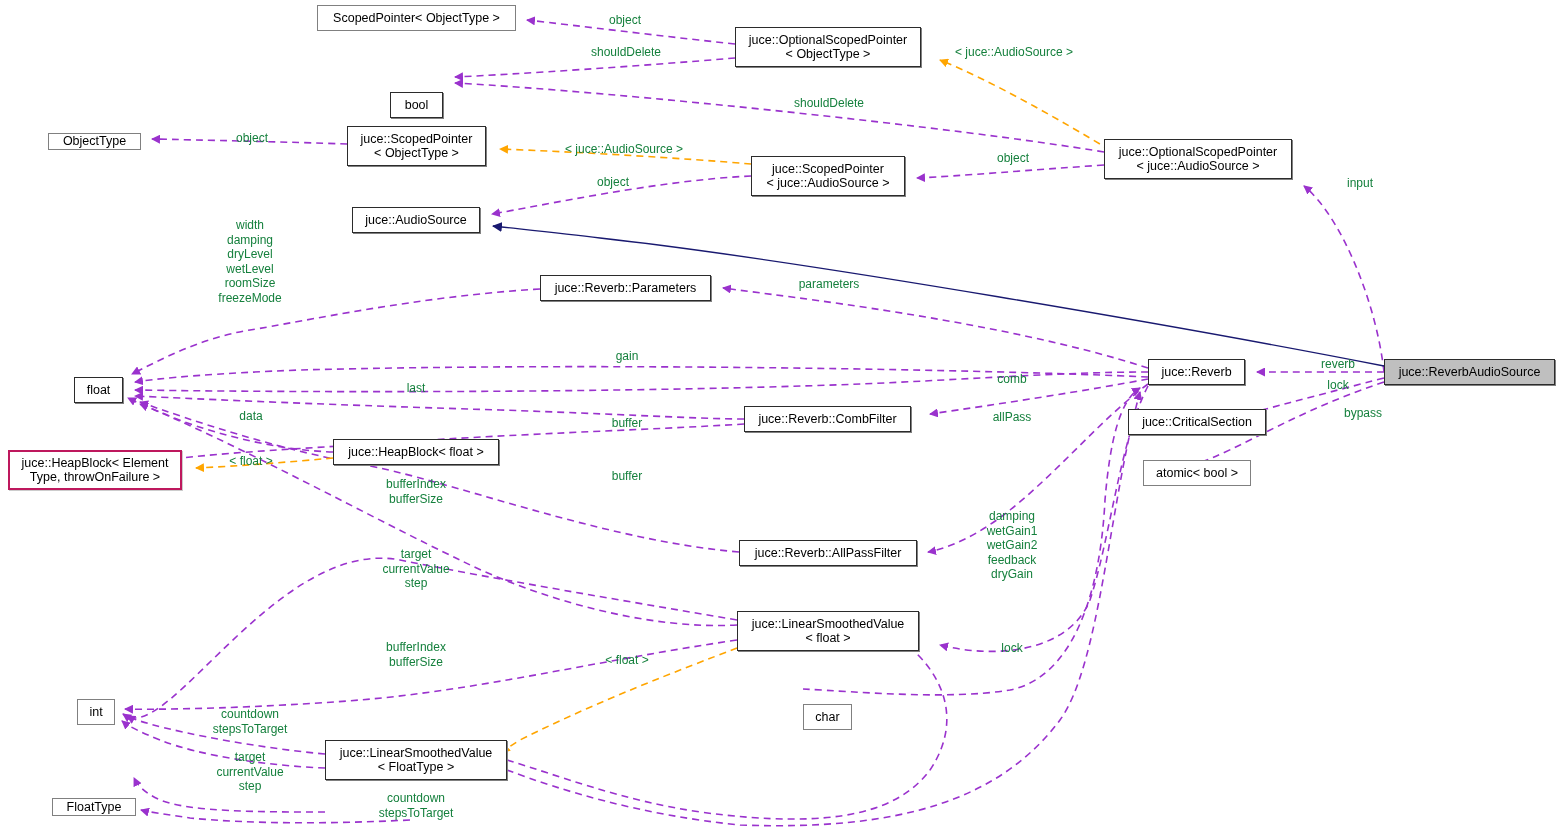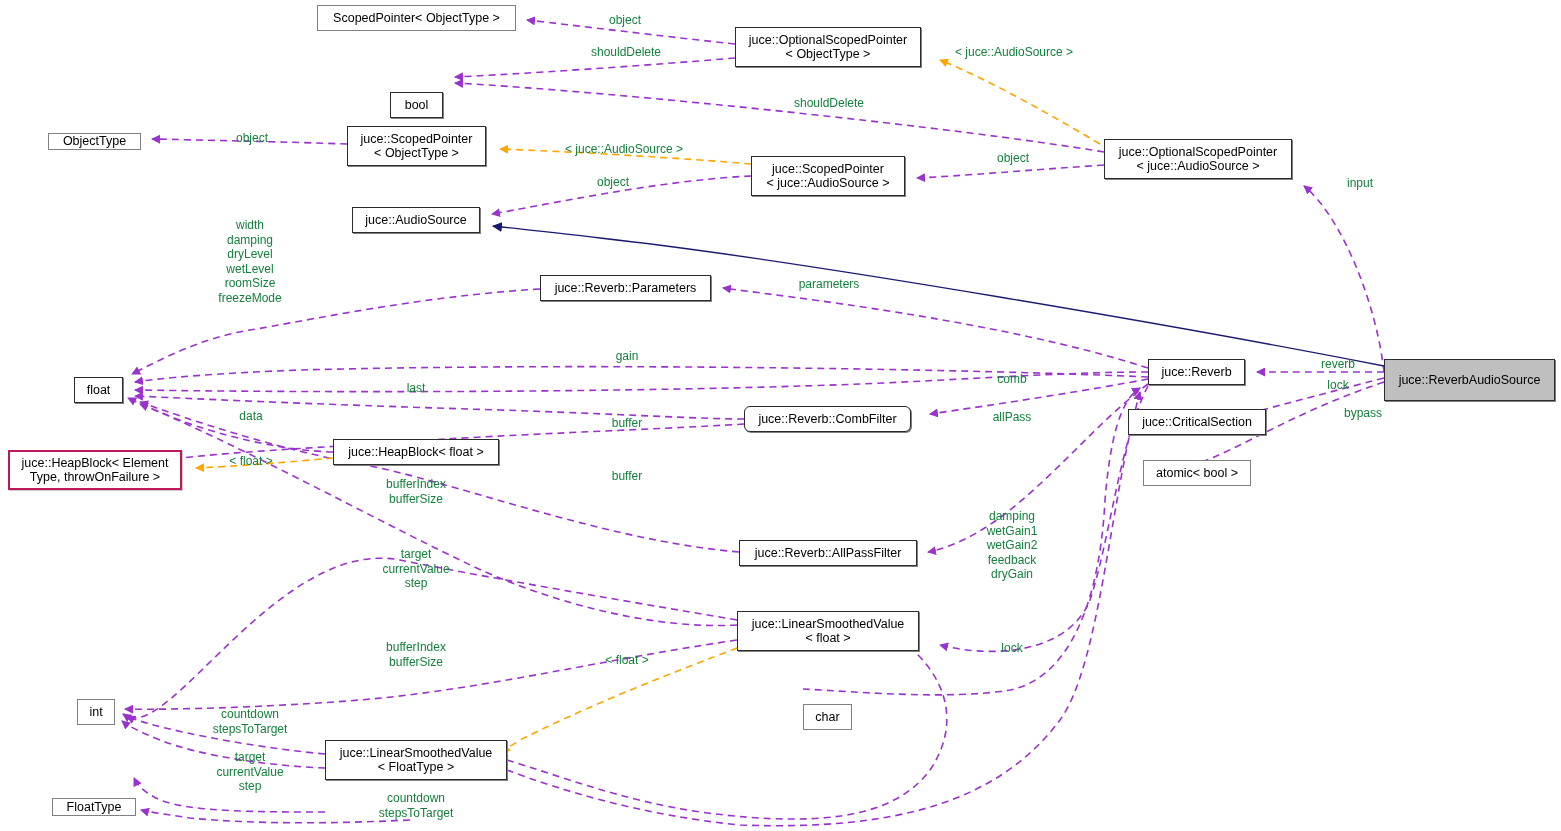--- a/index.html
+++ b/index.html
@@ -91,22 +91,22 @@
       <div class="node solid" style="left: 347px; top: 126px; width: 139px; height: 40px;">juce::ScopedPointer
 &lt; ObjectType &gt;</div>
       <div class="node solid" style="left: 751px; top: 156px; width: 154px; height: 40px;">juce::ScopedPointer
 &lt; juce::AudioSource &gt;</div>
       <div class="node solid" style="left: 1104px; top: 139px; width: 188px; height: 40px;">juce::OptionalScopedPointer
 &lt; juce::AudioSource &gt;</div>
       <div class="node solid" style="left: 352px; top: 207px; width: 128px; height: 26px;">juce::AudioSource</div>
       <div class="node solid" style="left: 540px; top: 275px; width: 171px; height: 26px;">juce::Reverb::Parameters</div>
       <div class="node solid" style="left: 74px; top: 377px; width: 49px; height: 26px;">float</div>
       <div class="node solid" style="left: 1148px; top: 359px; width: 97px; height: 26px;">juce::Reverb</div>
-      <div class="node highlight" style="left: 1384px; top: 359px; width: 171px; height: 42px;">juce::ReverbAudioSource</div>
-      <div class="node solid" style="left: 744px; top: 406px; width: 167px; height: 26px; border-radius: 6px;">juce::Reverb::CombFilter</div>
+      <div class="node highlight" style="left: 1384px; top: 359px; width: 171px; height: 26px;">juce::ReverbAudioSource</div>
+      <div class="node solid" style="left: 744px; top: 406px; width: 167px; height: 26px;">juce::Reverb::CombFilter</div>
       <div class="node solid" style="left: 1128px; top: 409px; width: 138px; height: 26px;">juce::CriticalSection</div>
       <div class="node solid" style="left: 333px; top: 439px; width: 166px; height: 26px;">juce::HeapBlock&lt; float &gt;</div>
       <div class="node" style="left: 1143px; top: 460px; width: 108px; height: 26px;">atomic&lt; bool &gt;</div>
       <div class="node danger" style="left: 8px; top: 450px; width: 174px; height: 40px;">juce::HeapBlock&lt; Element
 Type, throwOnFailure &gt;</div>
       <div class="node solid" style="left: 739px; top: 540px; width: 178px; height: 26px;">juce::Reverb::AllPassFilter</div>
       <div class="node solid" style="left: 737px; top: 611px; width: 182px; height: 40px;">juce::LinearSmoothedValue
 &lt; float &gt;</div>
       <div class="node" style="left: 803px; top: 676px; width: 49px; height: 26px; margin-top: 28px;">char</div>
       <div class="node" style="left: 77px; top: 699px; width: 36px; height: 26px;">int</div>

